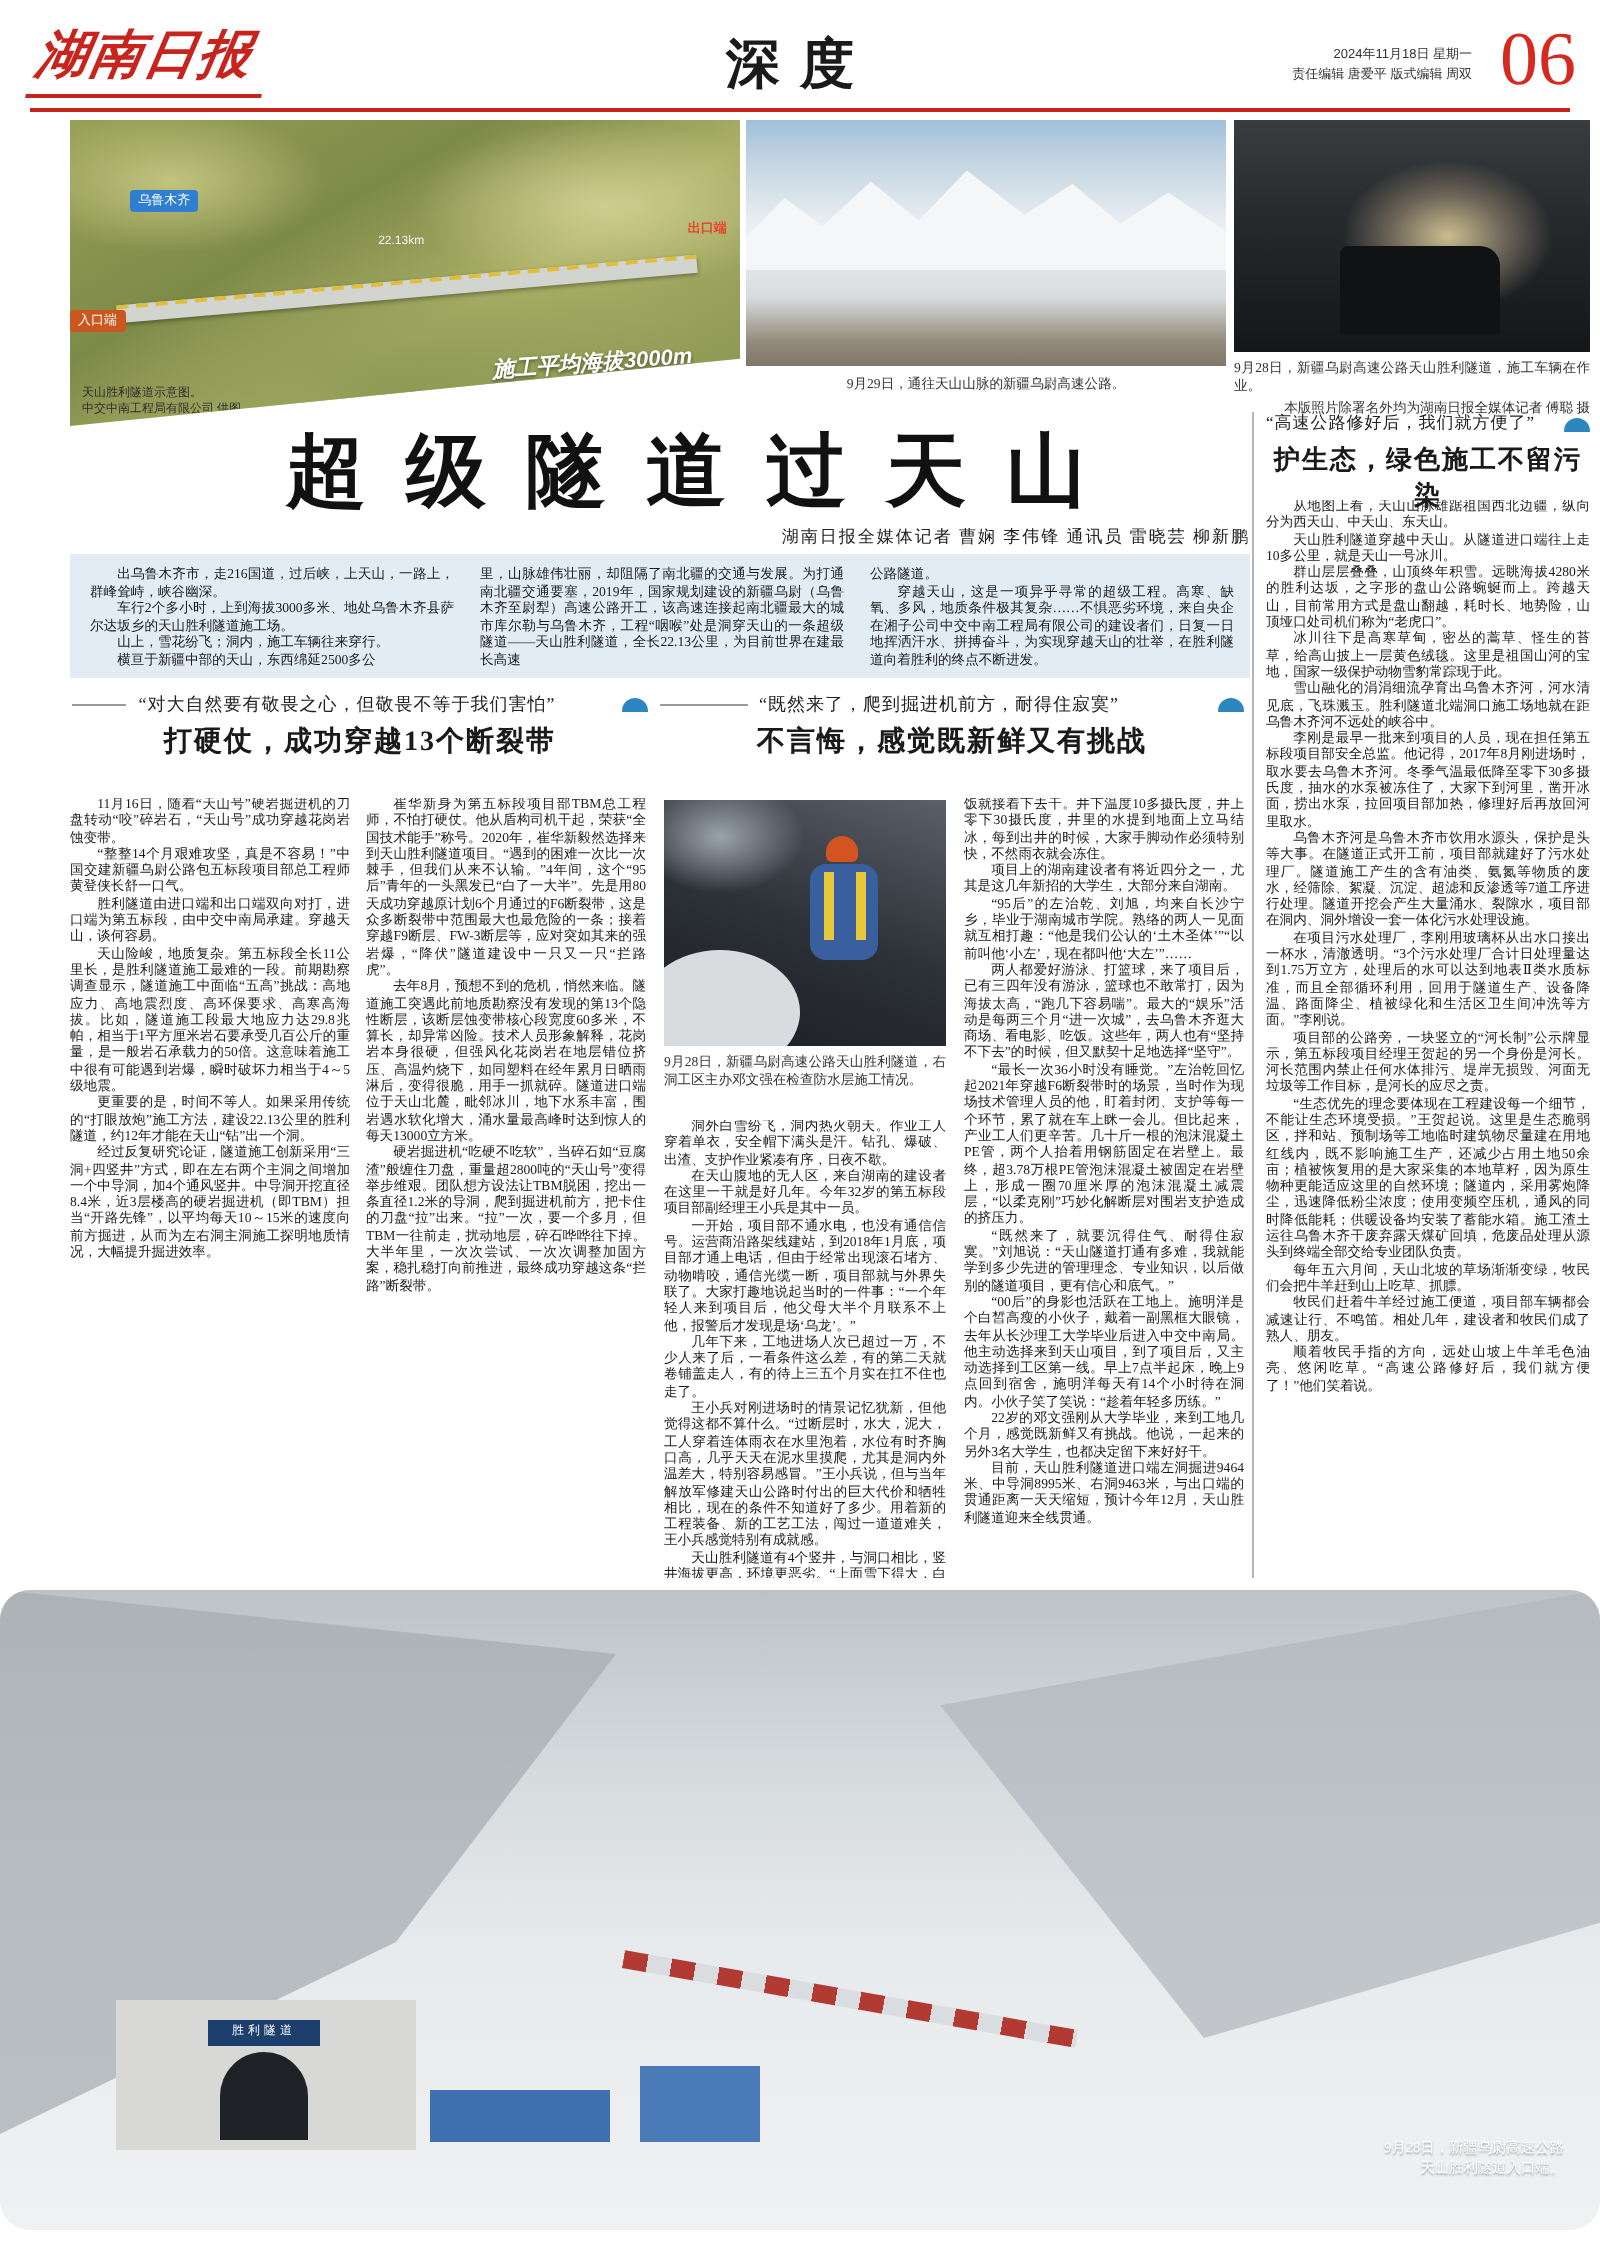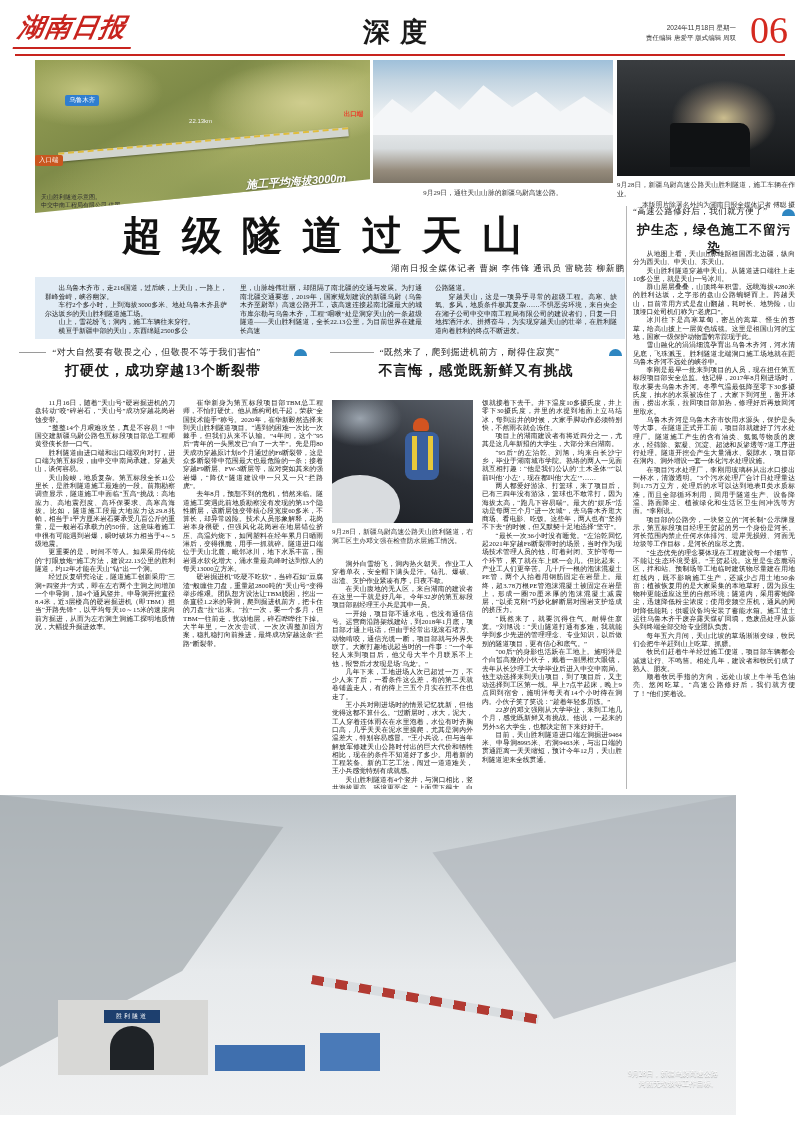--- a/index.html
+++ b/index.html
@@ -49,21 +49,21 @@
       radial-gradient(70px 50px at 60% 50%, #cbbd8e 0%, #6e665a 40%, rgba(0,0,0,0) 75%),
       linear-gradient(180deg,#3a3d40 0%,#26292c 45%,#141618 100%);}
   .machine{position:absolute;left:30%;bottom:8%;width:45%;height:38%;background:#101214;border-radius:4px 10px 0 0;}
 
   .caption{font-size:6.8px;line-height:9px;color:#333;}
   .cap2{left:373px;top:188px;width:240px;text-align:center;}
   .cap3{left:617px;top:180px;width:178px;text-align:justify;}
   .credit{text-align:right;margin-top:2px;}
 
   
-  .main-title{left:27px;top:208px;width:590px;text-align:center;font-size:40px;font-weight:900;
+  .main-title{left:48px;top:208px;width:590px;text-align:center;font-size:40px;font-weight:900;
               letter-spacing:20px;text-indent:20px;font-family:"Liberation Sans","DejaVu Sans",sans-serif;color:#111;}
   .byline{left:35px;top:263px;width:590px;text-align:right;font-size:8.5px;color:#222;letter-spacing:1px;}
 
   
   .intro{left:35px;top:277px;width:590px;height:62px;background:#e2ecf5;}
   .icol{position:absolute;top:7px;width:182px;font-size:6.8px;line-height:8.5px;}
   .icol p{margin:0;text-indent:2em;text-align:justify;}
   .first-flush p:first-child{text-indent:0;}
 
   
@@ -86,22 +86,22 @@
   .rock{position:absolute;left:-12px;bottom:-14px;width:80px;height:62px;background:#d9dcdf;border-radius:50%;}
   .helmet{position:absolute;right:44px;top:18px;width:16px;height:13px;background:#d35420;border-radius:8px 8px 3px 3px;}
   .wbody{position:absolute;right:34px;top:32px;width:34px;height:48px;background:#3a5f9e;border-radius:8px;}
   .vest{position:absolute;right:40px;top:36px;width:5px;height:34px;background:#e8c83a;}
   .vest2{position:absolute;right:56px;top:36px;width:5px;height:34px;background:#e8c83a;}
   .wcap{left:332px;top:527px;width:141px;text-align:justify;}
 
   .vdiv{left:626px;top:206px;width:1px;height:583px;background:#b5b5b5;}
 
   
-  .bphoto{left:0;top:795px;width:736px;height:320px;
-    background:linear-gradient(180deg,#bcc3c8 0%,#d5dadd 28%,#e7eaec 55%,#f0f1f2 100%);}
+  .bphoto{left:0;top:795px;width:800px;height:320px;
+    background:linear-gradient(180deg,#bcc3c8 0%,#d5dadd 28%,#e7eaec 55%,#f0f1f2 100%);border-radius:15px;}
   .slope-l{position:absolute;left:0;top:0;width:55%;height:100%;background:#a7adb2;opacity:.75;
     clip-path:polygon(0 0,70% 10%,45% 55%,0 85%);}
   .slope-r{position:absolute;right:0;top:0;width:55%;height:100%;background:#b0b6bc;opacity:.7;
     clip-path:polygon(100% 0,25% 18%,55% 70%,100% 52%);}
   .portal{position:absolute;left:58px;top:205px;width:150px;height:75px;background:#d8d8d6;}
   .arch{position:absolute;left:52px;top:26px;width:44px;height:44px;background:#1f2327;border-radius:22px 22px 0 0;}
   .sign{position:absolute;left:46px;top:10px;width:56px;height:13px;background:#1d3f6e;color:#fff;
         font-size:6px;text-align:center;line-height:13px;letter-spacing:2px;font-family:"Liberation Sans",sans-serif;}
   .bldg1{position:absolute;left:215px;top:250px;width:90px;height:26px;background:#3f6fae;}
   .bldg2{position:absolute;left:320px;top:238px;width:60px;height:38px;background:#4a7ab8;}
@@ -162,21 +162,21 @@
       </div>
     <div class="icol first-flush" style="left:205px;">
         <p>里，山脉雄伟壮丽，却阻隔了南北疆的交通与发展。为打通南北疆交通要塞，2019年，国家规划建设的新疆乌尉（乌鲁木齐至尉犁）高速公路开工，该高速连接起南北疆最大的城市库尔勒与乌鲁木齐，工程“咽喉”处是洞穿天山的一条超级隧道——天山胜利隧道，全长22.13公里，为目前世界在建最长高速</p>
       </div>
     <div class="icol first-flush" style="left:400px;">
         <p>公路隧道。</p>
         <p>穿越天山，这是一项异乎寻常的超级工程。高寒、缺氧、多风，地质条件极其复杂……不惧恶劣环境，来自央企在湘子公司中交中南工程局有限公司的建设者们，日复一日地挥洒汗水、拼搏奋斗，为实现穿越天山的壮举，在胜利隧道向着胜利的终点不断进发。</p>
       </div>
   </div>
 
-  <div class="abs" style="left:19px;top:346px;width:288px;">
+  <div class="abs" style="left:36px;top:346px;width:288px;">
     <div class="kicker-row">
       <span class="kline"></span>
       <span class="kicker">“对大自然要有敬畏之心，但敬畏不等于我们害怕”</span>
       <span class="kspace"></span>
       <span class="halfmoon"></span>
     </div>
     <div class="sec-headline">打硬仗，成功穿越13个断裂带</div>
   </div>
   <div class="abs tcol" style="left:35px;top:399px;width:140px;height:390px;">
       <p>11月16日，随着“天山号”硬岩掘进机的刀盘转动“咬”碎岩石，“天山号”成功穿越花岗岩蚀变带。</p>
@@ -260,17 +260,17 @@
     <div class="slope-r"></div>
     <div class="portal">
       <div class="sign">胜利隧道</div>
       <div class="arch"></div>
     </div>
     <div class="bldg1"></div>
     <div class="bldg2"></div>
     <div class="conveyor"></div>
     <div class="bcaption">
       <div>9月28日，新疆乌尉高速公路</div>
-      <div>河面无垃圾等工作目标。</div>
+      <div>天山胜利隧道入口端。</div>
     </div>
   </div>
 
 </div>
 
 </body></html>

